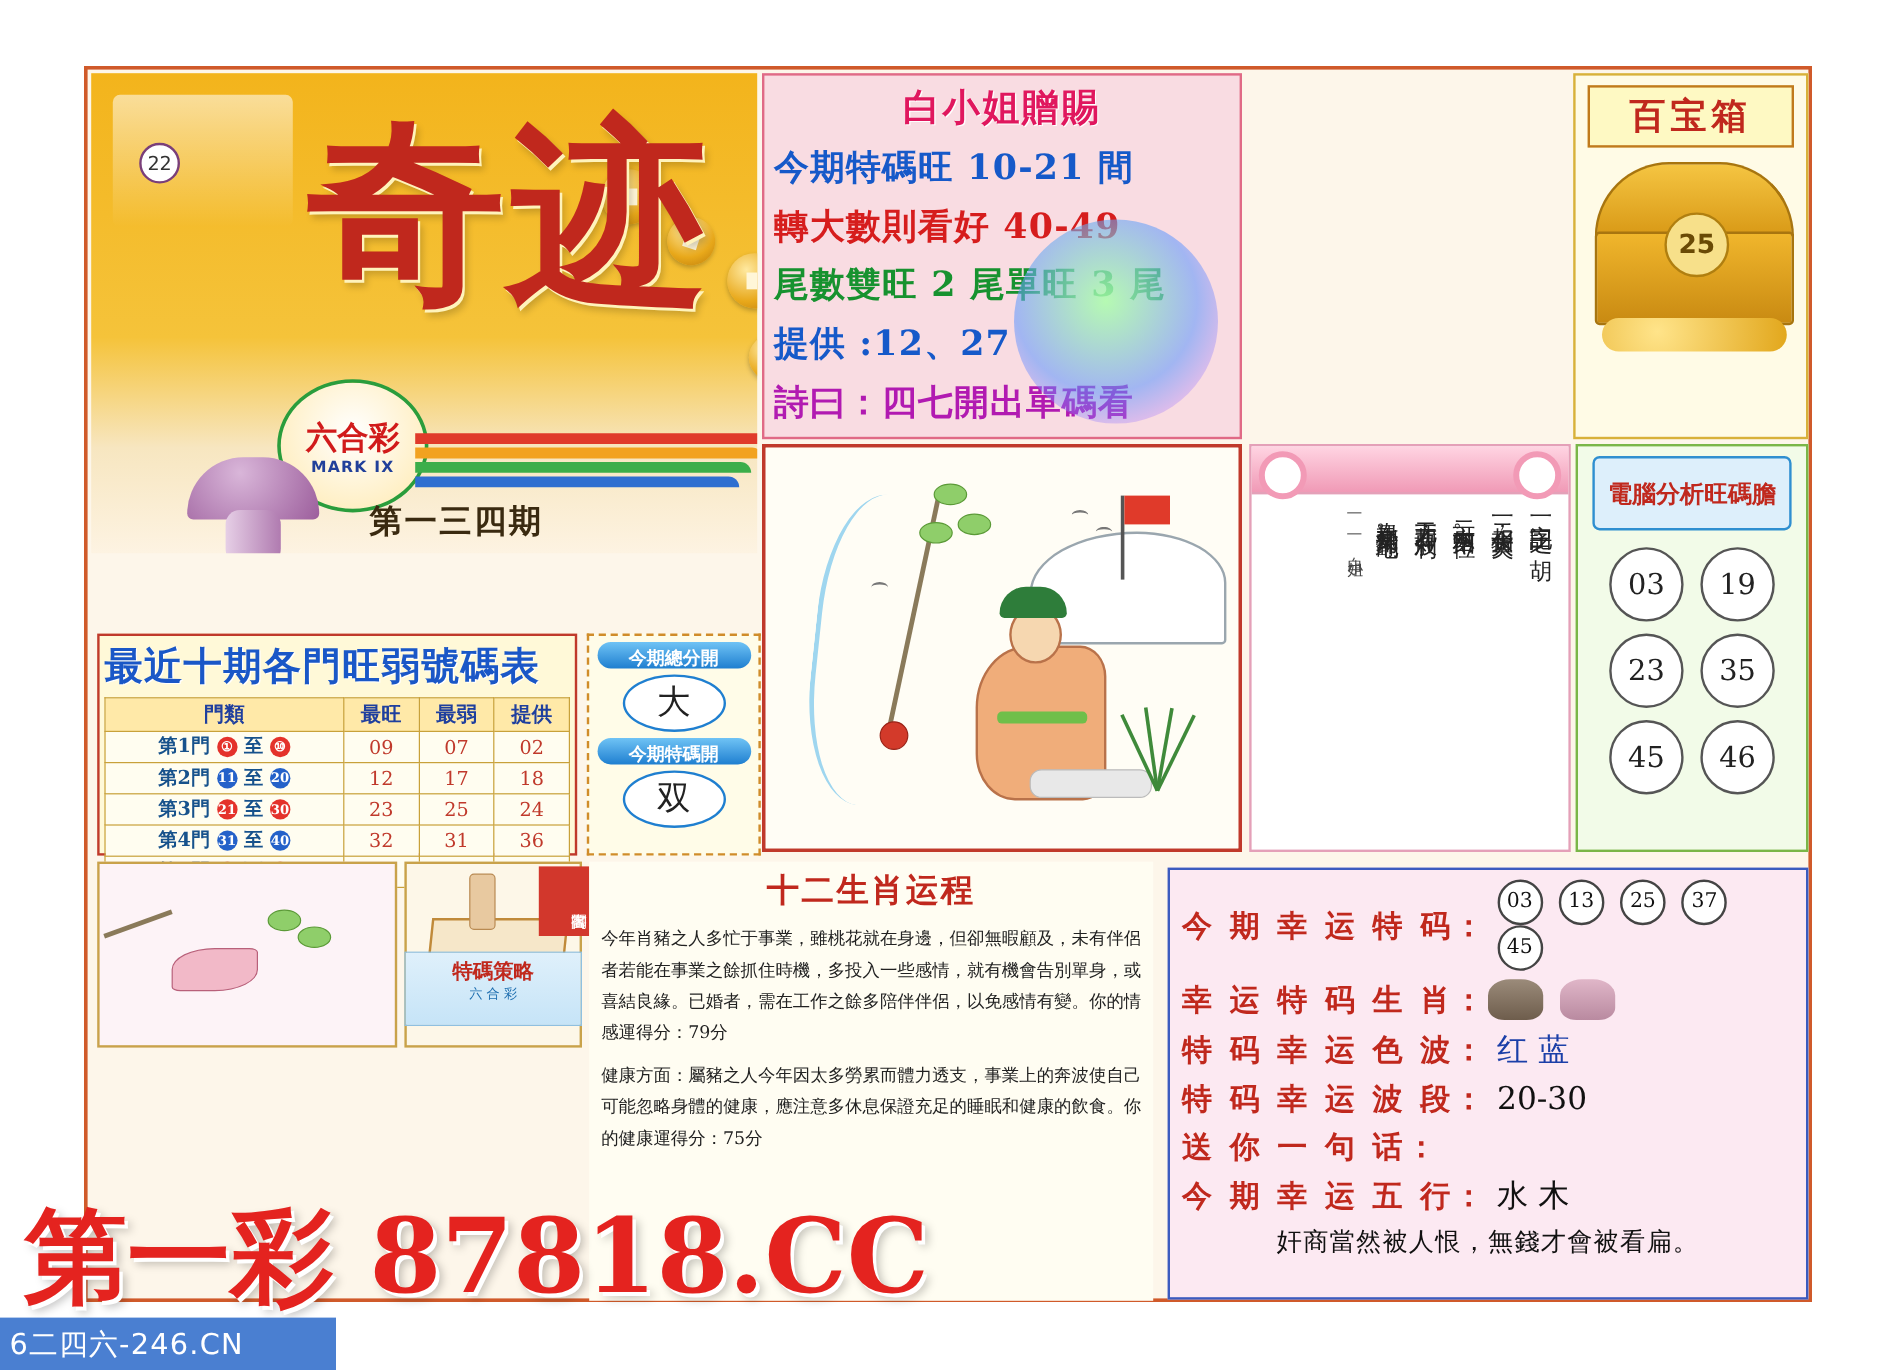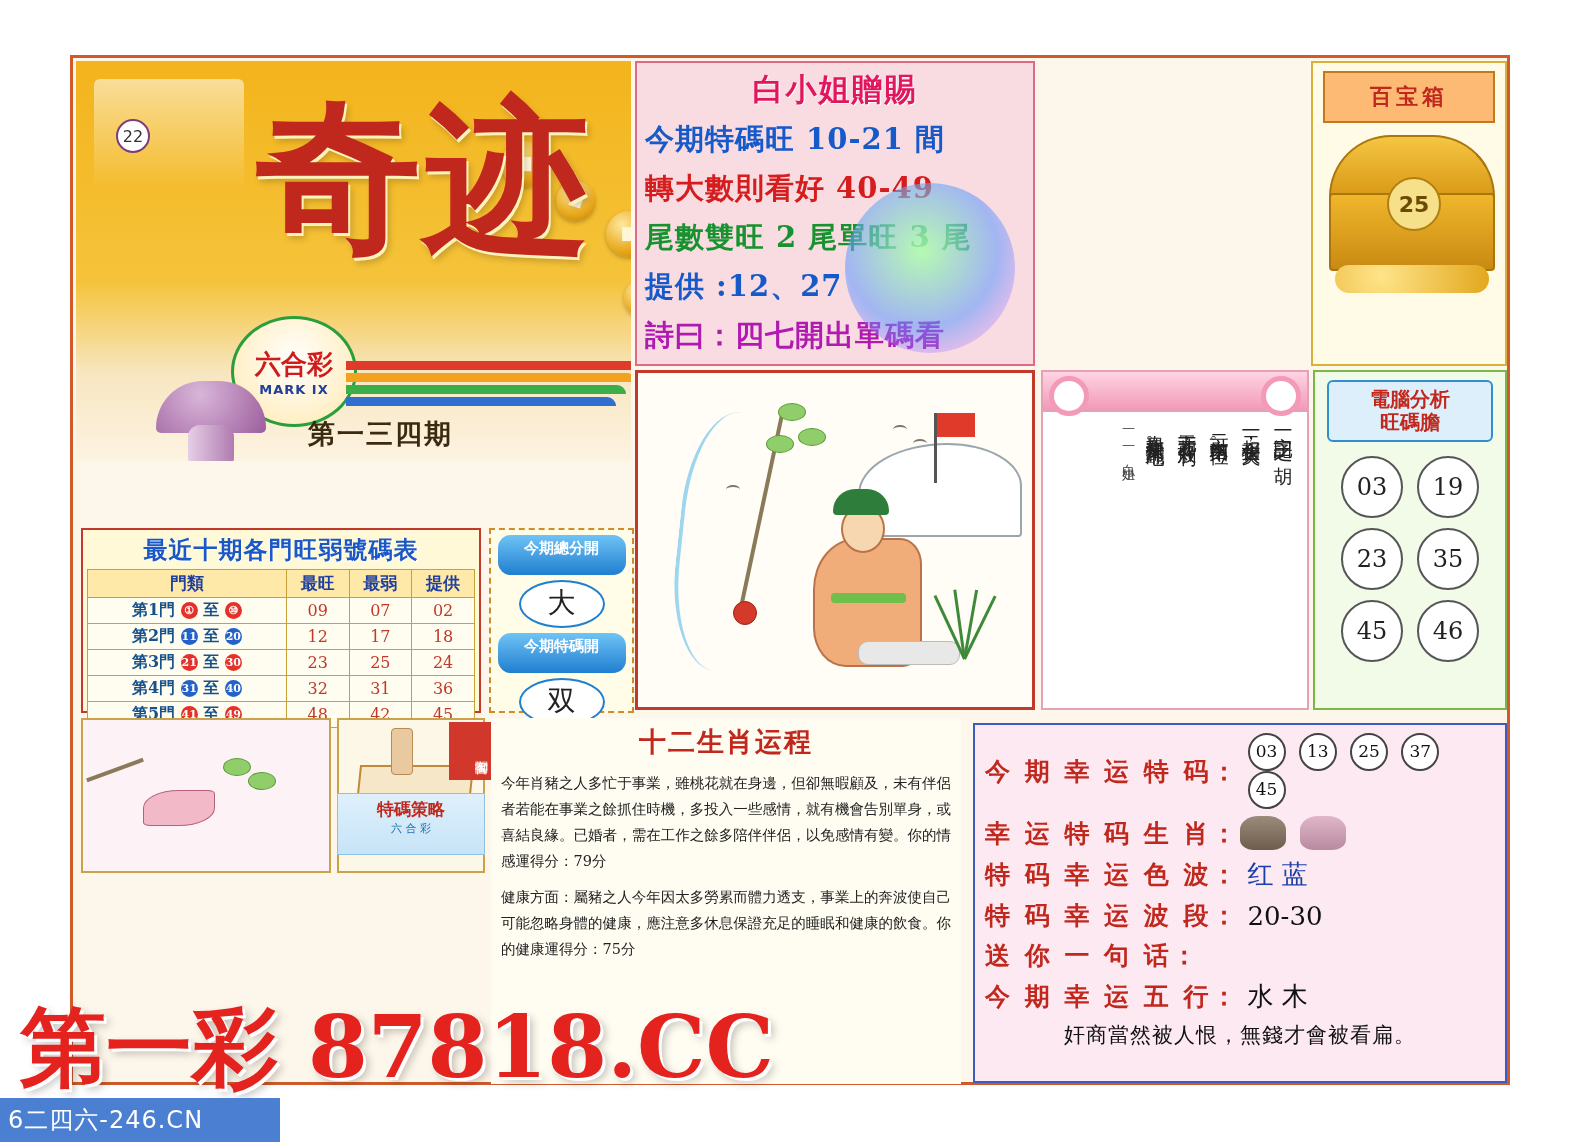--- a/index.html
+++ b/index.html
@@ -38,38 +38,38 @@
   .l5{color:#b11ab1;}
   .blob{position:absolute;left:208px;top:120px;width:170px;height:170px;border-radius:50%;background:radial-gradient(circle at 45% 40%,rgba(170,255,170,.85),rgba(90,150,255,.55) 55%,rgba(160,120,255,.32) 75%,rgba(255,255,255,0) 85%);pointer-events:none;}
   
   .green{position:absolute;left:965px;top:3px;width:270px;height:305px;background:#e6f2cf;border:2px solid #8fbf5a;box-sizing:border-box;padding:6px 10px;}
   .green .title{text-align:center;font-size:28px;color:#1f7fc0;font-weight:bold;font-family:"DejaVu Serif",serif;letter-spacing:2px;}
   .green .row{font-size:20px;color:#333;margin-top:10px;font-family:"DejaVu Serif",serif;}
   .green .ctr{text-align:center;font-size:21px;color:#333;margin-top:6px;font-family:"DejaVu Serif",serif;}
   .green .last{font-size:22px;color:#b8302a;margin-top:16px;text-align:center;font-family:"DejaVu Serif",serif;}
   
   .treasure{position:absolute;left:1238px;top:3px;width:196px;height:305px;background:#fffbe6;border:2px solid #d8b13a;box-sizing:border-box;}
-  .treasure .tt{margin:8px auto 0;width:168px;height:48px;border:2px solid #c07a1d;background:#fdba74;display:flex;align-items:center;justify-content:center;font-size:22px;color:#c0281d;font-weight:bold;font-family:"DejaVu Serif",serif;letter-spacing:4px;}
+  .treasure .tt{margin:8px auto 0;width:168px;height:48px;border:2px solid #c07a1d;background:#fef9c3;display:flex;align-items:center;justify-content:center;font-size:30px;color:#c0281d;font-weight:bold;font-family:"DejaVu Serif",serif;letter-spacing:4px;}
   .chest{position:absolute;left:16px;top:72px;width:166px;height:150px;}
   .chest .lid{position:absolute;left:0;top:0;width:166px;height:62px;border-radius:80px 80px 0 0;background:linear-gradient(180deg,#f5c542,#d99a17);border:2px solid #a8750f;box-sizing:border-box;}
   .chest .body{position:absolute;left:0;top:58px;width:166px;height:78px;background:linear-gradient(180deg,#f0b62c,#c98a12);border:2px solid #a8750f;box-sizing:border-box;border-radius:4px;}
   .chest .num{position:absolute;left:58px;top:42px;width:50px;height:50px;border-radius:50%;background:#f7e08a;border:2px solid #b07f10;display:flex;align-items:center;justify-content:center;font-size:22px;color:#6a4a05;font-weight:bold;}
   .coins2{position:absolute;left:6px;top:130px;width:154px;height:28px;border-radius:14px;background:radial-gradient(circle at 30% 40%,#ffe48a,#e2a71c);}
   
   .tblbox{position:absolute;left:8px;top:470px;width:400px;height:185px;background:#fff9d8;border:2px solid #c0392b;box-sizing:border-box;padding:4px;}
-  .tblbox .hdr{text-align:center;font-size:24px;font-weight:bold;color:#1a57c7;font-family:"DejaVu Serif",serif;letter-spacing:1px;text-shadow:1px 1px 0 #fff;}
+  .tblbox .hdr{font-size:32px;font-weight:bold;color:#1a57c7;font-family:"DejaVu Serif",serif;letter-spacing:1px;text-shadow:1px 1px 0 #fff;}
   table.mt{width:100%;border-collapse:collapse;margin-top:3px;font-family:"DejaVu Serif",serif;}
   table.mt th{background:#ffe9a8;border:1px solid #c8a13a;font-size:17px;color:#1f3f9e;padding:2px 0;}
   table.mt td{border:1px solid #c8a13a;font-size:16px;text-align:center;padding:2px 0;color:#c0392b;background:#fffdf0;}
   table.mt td.first{color:#17528c;font-weight:bold;}
   .ballmini{display:inline-block;width:17px;height:17px;line-height:17px;border-radius:50%;background:#e4322b;color:#fff;font-size:11px;text-align:center;vertical-align:middle;}
   .ballmini.b{background:#2461c9;}
   
   .twobox{position:absolute;left:416px;top:470px;width:145px;height:185px;background:#fffce8;border:2px dashed #d08c2a;box-sizing:border-box;text-align:center;}
-  .twobox .lbl{margin:5px auto 0;width:128px;height:40px;border-radius:13px;background:linear-gradient(180deg,#6fc3f5,#1f7fd0);color:#fff;font-size:15px;line-height:26px;font-weight:bold;}
+  .twobox .lbl{margin:5px auto 0;width:128px;height:22px;border-radius:13px;background:linear-gradient(180deg,#6fc3f5,#1f7fd0);color:#fff;font-size:15px;line-height:26px;font-weight:bold;}
   .twobox .oval{margin:5px auto;width:82px;height:44px;border-radius:50%;border:2px solid #1f7fd0;background:#fff;font-size:28px;line-height:42px;color:#222;font-family:"DejaVu Serif",serif;}
   
   .pic{position:absolute;left:562px;top:312px;width:400px;height:340px;background:#fffdf5;border:3px solid #c0392b;box-sizing:border-box;overflow:hidden;}
   .pic .sky{position:absolute;inset:0;background:#fffdf5;}
   .hill{position:absolute;right:10px;top:70px;width:160px;height:90px;background:#fff;border:2px solid #9aa6ae;border-radius:60% 50% 4px 4px;}
   .flag{position:absolute;right:95px;top:40px;width:3px;height:70px;background:#555;}
   .flag:after{content:"";position:absolute;left:3px;top:0;width:38px;height:24px;background:#e03a2a;}
   .stream{position:absolute;left:40px;top:40px;width:120px;height:260px;border-left:4px solid #9fd6ef;border-radius:40%;transform:rotate(6deg);}
   .branch{position:absolute;left:120px;top:40px;width:4px;height:210px;background:#8a7a5a;transform:rotate(12deg);}
   .leaf{position:absolute;width:26px;height:16px;border-radius:50% 50% 50% 50%;background:#8fce6a;border:1px solid #5b9a37;}
@@ -87,21 +87,21 @@
   .scrollp{position:absolute;left:968px;top:312px;width:268px;height:340px;background:#fff;border:2px solid #e4a0b8;box-sizing:border-box;}
   .scrollp .bar{height:38px;background:linear-gradient(180deg,#ffd4e2,#f09ab6);border-bottom:2px solid #e4a0b8;position:relative;}
   .scrollp .bar:before,.scrollp .bar:after{content:"";position:absolute;top:4px;width:30px;height:30px;border:5px solid #f29ab6;border-radius:50%;background:#fff;}
   .scrollp .bar:before{left:6px;}
   .scrollp .bar:after{right:6px;}
   .vtext{position:absolute;top:48px;right:10px;height:275px;display:flex;flex-direction:row-reverse;gap:6px;}
   .vtext div{writing-mode:vertical-rl;text-orientation:upright;font-size:19px;color:#222;font-family:"DejaVu Serif",serif;letter-spacing:2px;}
   .vtext div.sig{font-size:13px;color:#444;}
   
   .comp{position:absolute;left:1240px;top:312px;width:194px;height:340px;background:#f2fbe8;border:2px solid #7ab648;box-sizing:border-box;}
-  .comp .ct{margin:8px auto 0;width:162px;height:58px;border:2px solid #2f8fd0;border-radius:6px;background:#ddeffb;display:flex;flex-direction:column;align-items:center;justify-content:center;}
+  .comp .ct{margin:8px auto 0;width:162px;height:58px;border:2px solid #2f8fd0;border-radius:6px;background:#ddeffb;display:flex;flex-direction:row;align-items:center;justify-content:center;}
   .comp .ct span{font-size:20px;color:#c0281d;font-weight:bold;font-family:"DejaVu Serif",serif;line-height:23px;}
   .balls{display:flex;flex-wrap:wrap;justify-content:center;gap:10px 14px;margin-top:14px;}
   .ball{width:58px;height:58px;border-radius:50%;border:2px solid #555;background:#fff;display:flex;align-items:center;justify-content:center;font-size:24px;color:#222;font-family:"DejaVu Serif",serif;}
   
   .picA{position:absolute;left:8px;top:660px;width:250px;height:155px;background:#fdf3f7;border:2px solid #c9a24a;box-sizing:border-box;overflow:hidden;}
   .picB{position:absolute;left:264px;top:660px;width:148px;height:155px;background:#fdf7e8;border:2px solid #c9a24a;box-sizing:border-box;overflow:hidden;}
   .seal{position:absolute;left:376px;top:664px;width:42px;height:58px;background:#d2372c;color:#fff;font-size:13px;writing-mode:vertical-rl;text-align:center;padding:2px;box-sizing:border-box;line-height:16px;}
   .strategy{position:absolute;left:264px;top:735px;width:148px;height:62px;background:linear-gradient(180deg,#dff0fb,#c6e4f7);border:1px solid #8fc0e0;box-sizing:border-box;padding-top:4px;text-align:center;}
   .strategy .s1{font-size:17px;color:#c0281d;font-weight:bold;font-family:Liberation Serif, serif;}
   .strategy .s2{font-size:11px;color:#1f6fb0;}

